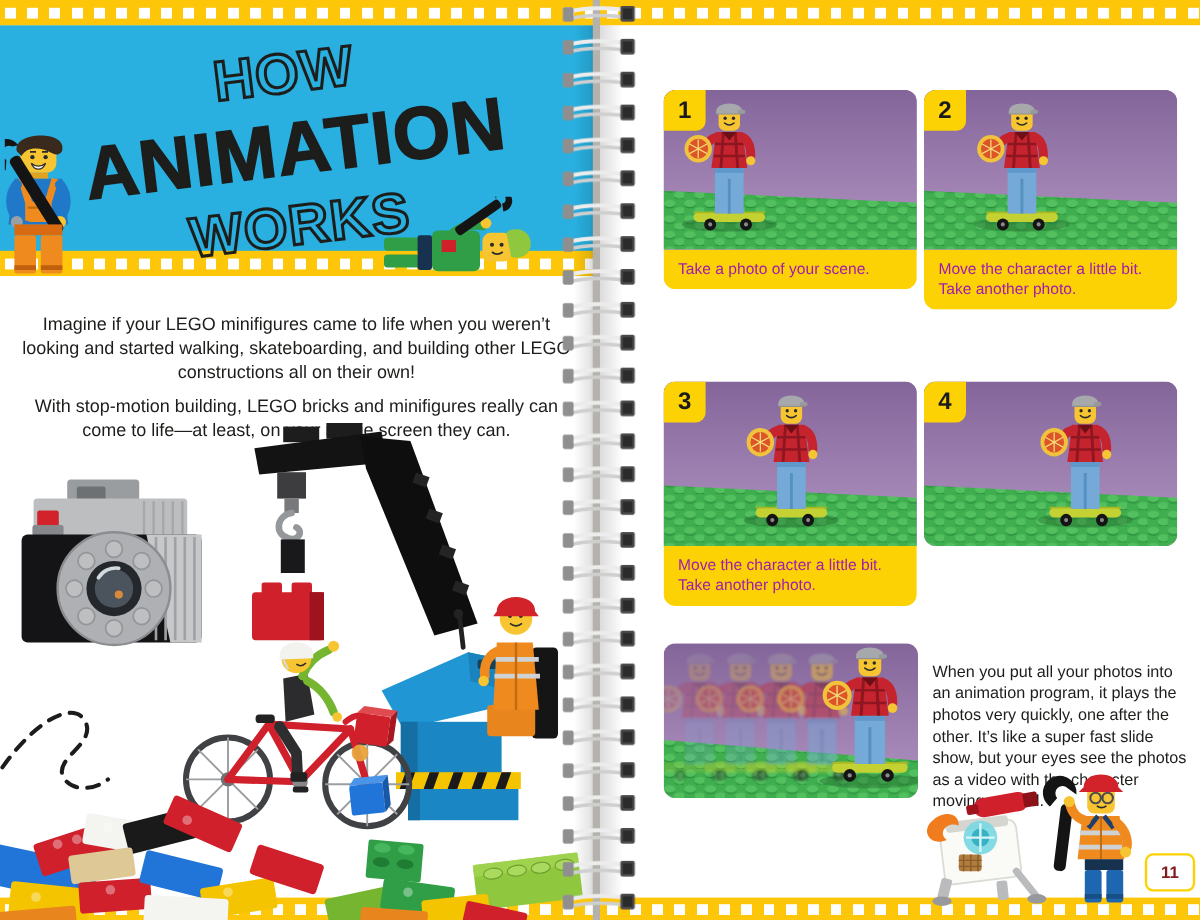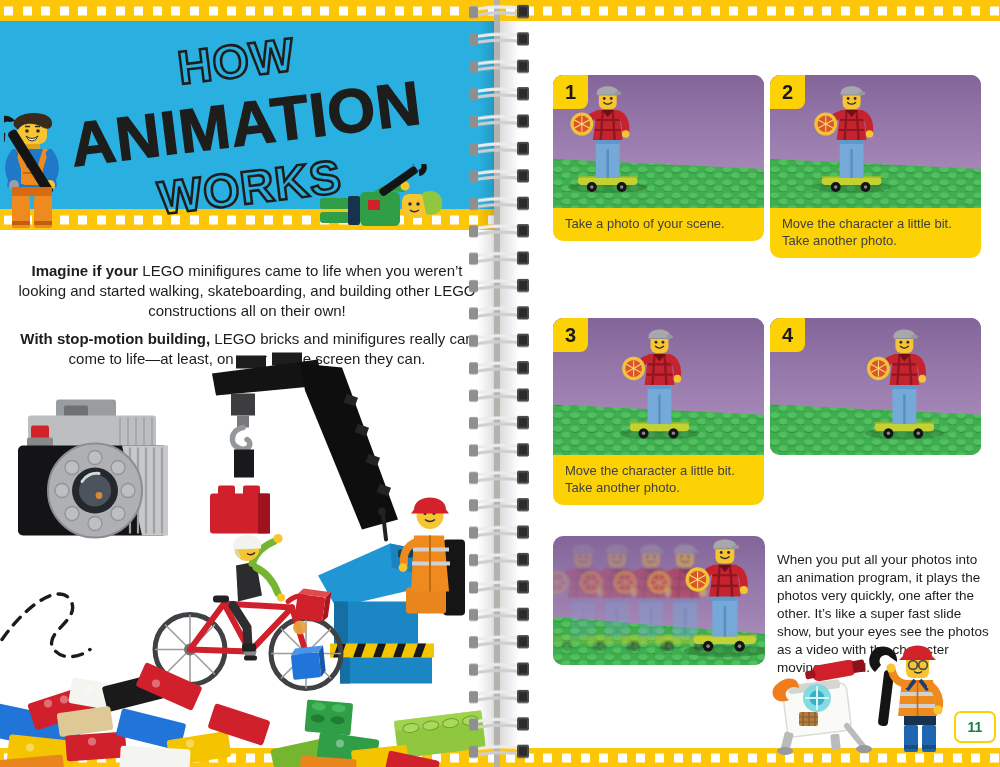--- a/index.html
+++ b/index.html
@@ -16,53 +16,53 @@
   .header-strip{position:absolute;left:0;bottom:0;width:100%;height:21px;background:#fdc609;}
   .header-strip .holes{position:absolute;left:4px;right:0;top:50%;height:9px;transform:translateY(-50%);
         background:repeating-linear-gradient(90deg,#ffffff 0 9px,rgba(0,0,0,0) 9px 18.6px);}
   .title-svg{position:absolute;left:10px;top:26px;width:468px;height:205px;overflow:visible;z-index:3;}
   .title-svg text{font-family:"Liberation Sans",sans-serif;font-weight:700;letter-spacing:1px;}
   .t-outline{fill:none;stroke:#1d1d1b;stroke-width:2.6px;font-size:48px;}
   .t-solid{fill:#1d1d1b;stroke:#1d1d1b;stroke-width:1.5px;font-size:63px;}
   .mini-standing{position:absolute;left:4px;top:106px;width:60px;height:130px;z-index:4;}
   .mini-lying{position:absolute;left:318px;top:164px;width:130px;height:72px;z-index:4;}
   .para{position:absolute;left:12px;width:470px;text-align:center;font-size:15px;line-height:1.34;z-index:2;}
-  .para .lead{font-weight:700;}
+  .para .lead{font-weight:400;}
   .para1{top:246px;}
   .para2{top:314px;}
   .scene{position:absolute;left:0;top:342px;width:490px;height:425px;z-index:6;}
   
   .gutter-left{position:absolute;left:478px;top:0;width:19px;height:767px;z-index:4;
         background:linear-gradient(90deg,rgba(0,0,0,0),rgba(0,0,0,.10) 70%,rgba(0,0,0,.22));}
   .gutter-right{position:absolute;left:497px;top:0;width:22px;height:767px;z-index:4;
         background:linear-gradient(90deg,rgba(0,0,0,.16),rgba(0,0,0,0));}
   .binding{position:absolute;left:466px;top:0;width:66px;height:767px;z-index:8;}
   
   .intro{position:absolute;left:553px;top:38px;font-size:15px;z-index:2;}
   .intro .lead{font-weight:700;}
   .card{position:absolute;width:211px;border-radius:10px;overflow:hidden;z-index:3;}
   .card .photo{position:relative;width:100%;height:133px;background:#8a6b9f;}
   .card.row2 .photo{height:137px;}
   .card .photo svg{display:block;width:100%;height:100%;}
   .badge{position:absolute;left:0;top:0;width:35px;height:34px;background:#fdd205;color:#1a1a1a;
         font-weight:700;font-size:20px;display:flex;align-items:center;justify-content:center;
         border-radius:0 0 8px 0;z-index:2;}
-  .caption{background:#fdd205;color:#404040;font-size:13px;line-height:1.32;padding:7px 12px 9px;}
+  .caption{background:#fdd205;color:#a21caf;font-size:13px;line-height:1.32;padding:7px 12px 9px;}
   .card1{left:553px;top:75px;}
   .card2{left:770px;top:75px;}
   .card3{left:553px;top:318px;}
   .card4{left:770px;top:318px;}
   .blur-card{position:absolute;left:553px;top:536px;width:212px;height:129px;border-radius:10px;
         overflow:hidden;z-index:3;}
   .blur-card svg{display:block;width:100%;height:100%;}
   .explain{position:absolute;left:777px;top:537px;width:216px;font-size:13.5px;line-height:1.34;z-index:2;}
   .builder{position:absolute;left:765px;top:640px;width:200px;height:118px;z-index:6;}
   .page-num{position:absolute;left:954px;top:711px;width:38px;height:28px;background:#ffffff;
         border:2.5px solid #fdd205;border-radius:7px;display:flex;align-items:center;justify-content:center;
-        font-weight:700;font-size:14px;color:#15803d;z-index:7;}
+        font-weight:700;font-size:14px;color:#7f1d1d;z-index:7;}
 </style>
 </head>
 <body>
 
 <svg width="0" height="0" style="position:absolute" aria-hidden="true">
   <defs>
     <linearGradient id="purple" x1="0" y1="0" x2="0" y2="1">
       <stop offset="0" stop-color="#84659a"></stop>
       <stop offset="1" stop-color="#b195c2"></stop>
     </linearGradient>

